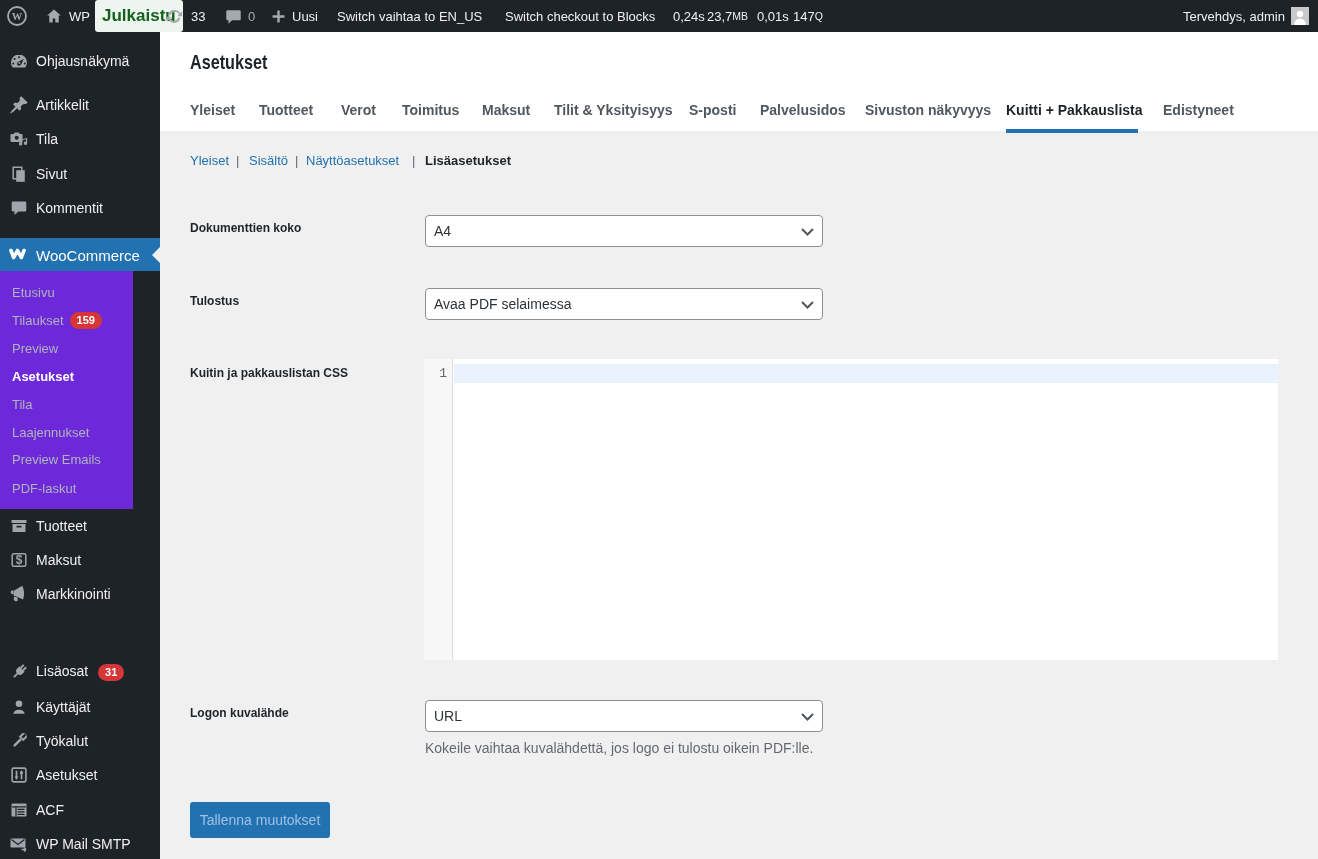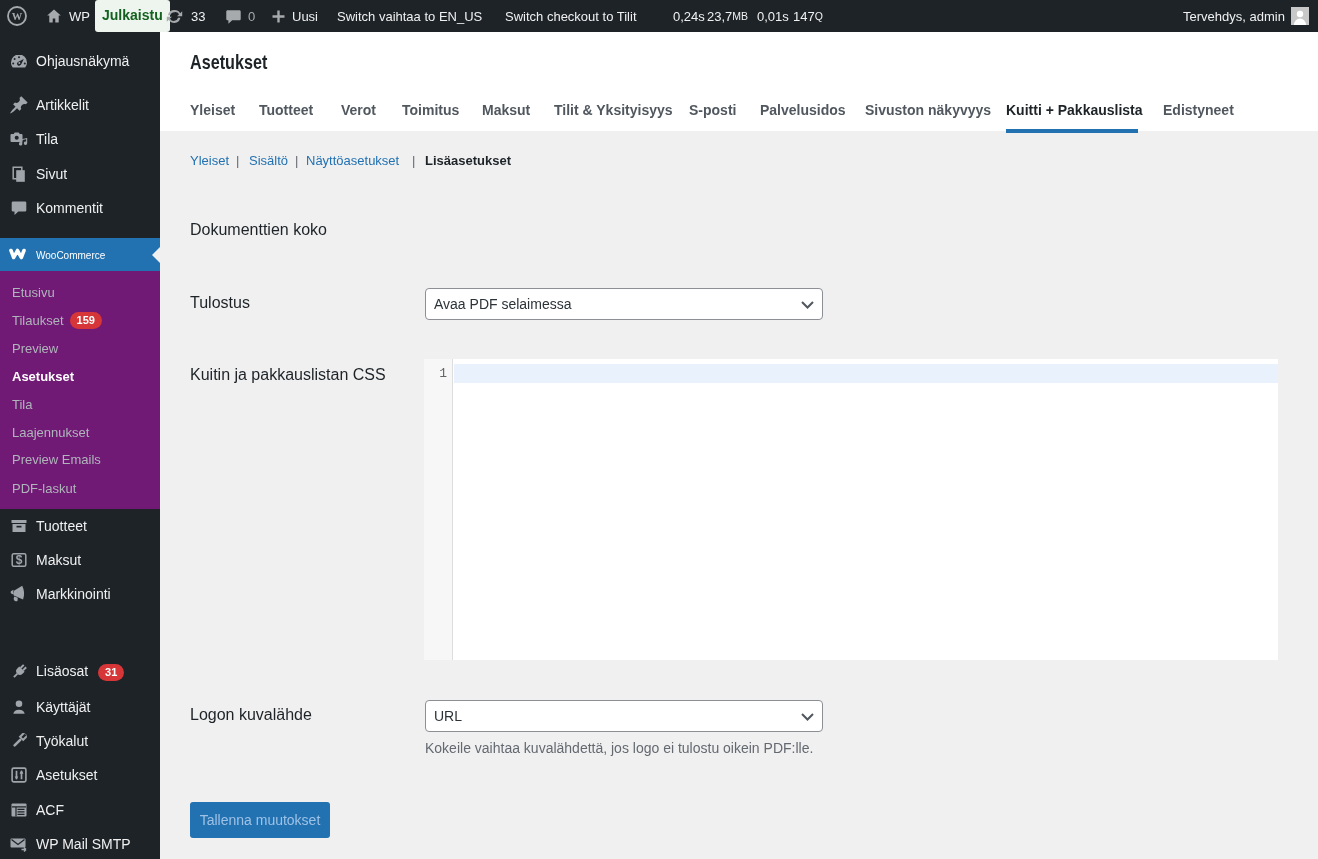--- a/index.html
+++ b/index.html
@@ -1,35 +1,35 @@
 <!DOCTYPE html>
 <html><head><meta charset="utf-8"><style>
 *{box-sizing:border-box;margin:0;padding:0}
 body{width:1318px;height:859px;overflow:hidden;background:#f0f0f1;font-family:"Liberation Sans",sans-serif;position:relative}
 #bar{position:absolute;top:0;left:0;width:1318px;height:32px;background:#1d2327;z-index:5}
 .bi{position:absolute;top:0;height:32px;display:flex;align-items:center;color:#f0f0f1;font-size:13px;white-space:nowrap}
 #menu{position:absolute;top:32px;left:0;width:160px;height:827px;background:#1d2327;z-index:4}
 .mi{position:absolute;left:0;width:160px;height:34px;color:#f0f0f1;font-size:14px}
 .mi svg{position:absolute;left:9px;top:7px;width:20px;height:20px}
 .mi .t{position:absolute;left:36px;top:50%;transform:translateY(-50%)}
-#sub{position:absolute;left:0;top:239px;width:160px;height:238px;background:#701a75}
+#sub{position:absolute;left:0;top:239px;width:133px;height:238px;background:#6d28d9}
 #woorow{position:absolute;left:0;top:206px;width:160px;height:33px;background:#2271b1}
 #woorow:after{content:"";position:absolute;right:0;top:50%;margin-top:-8px;border:8px solid transparent;border-right-color:#f0f0f1}
 .si{position:absolute;left:12px;font-size:13px;color:#b0b5bb;white-space:nowrap;display:flex;align-items:center}
 .cnt{display:inline-block;background:#d63638;color:#fff;border-radius:9px;font-size:11px;font-weight:700;padding:2px 7px 2px;margin-left:6px;line-height:13px}
 #main{position:absolute;left:160px;top:32px;width:1158px;height:827px;background:#f0f0f1}
 #whitehead{position:absolute;left:0;top:0;width:1158px;height:99px;background:#fff}
 h1{position:absolute;left:30px;top:17.5px;font-size:21px;color:#1d2327;font-weight:700;transform:scaleX(.77);transform-origin:0 0}
 .tab{position:absolute;top:70px;font-size:14px;font-weight:700;color:#50575e;white-space:nowrap}
 .tab.on{color:#1d2327}
 #tabline{position:absolute;left:846px;top:97px;width:132px;height:4px;background:#2271b1}
 .snav{position:absolute;top:120.5px;font-size:13px;color:#2271b1;white-space:nowrap}
 .snav.sep{color:#646970}
 .snav.cur{color:#1d2327;font-weight:700}
-.lbl{position:absolute;left:30px;font-size:16px;font-weight:400;color:#1d2327;white-space:nowrap}
+.lbl{position:absolute;left:30px;font-size:12px;font-weight:700;color:#1d2327;white-space:nowrap}
 .sel{position:absolute;left:265px;width:398px;height:32px;background:#fff;border:1px solid #8c8f94;border-radius:4px;font-size:14px;color:#2c3338;line-height:30px;padding-left:8px}
 .sel svg{position:absolute;right:8px;top:12px}
 #editor{position:absolute;left:264px;top:327px;width:854px;height:301px;background:#fff}
 #gutter{position:absolute;left:0;top:0;width:29px;height:301px;background:#f7f7f7;border-right:1px solid #ddd}
 #lnum{position:absolute;right:5px;top:5px;font-family:"Liberation Mono",monospace;font-size:13px;color:#666;line-height:19px}
 #actline{position:absolute;left:30px;top:5px;width:824px;height:19px;background:#e8f1fc}
 .desc{position:absolute;left:265px;top:708px;font-size:14px;color:#646970}
 #savebtn{position:absolute;left:30px;top:770px;width:140px;height:36px;background:#2271b1;border-radius:3px;color:#9ec2e6;font-size:14px;text-align:center;line-height:36px}
 </style></head>
 <body>
@@ -40,42 +40,42 @@
         <text x="10" y="13.6" text-anchor="middle" font-size="10.5" font-weight="bold" fill="#a7aaad" font-family="Liberation Serif">W</text>
       </svg>
     </div>
   <div class="bi" style="left:46px">
       <svg width="16" height="16" viewBox="0 0 20 20">
         <path d="M10 2L1.5 9.5h2.6V18h4.3v-5h3.2v5h4.3V9.5h2.6z" fill="#a7aaad"></path>
       </svg>
     </div>
   <div class="bi" style="left:69px">WP</div>
   <div class="bi" style="left:95px">
-      <span style="background:#edf5ee;color:#14611f;font-weight:700;font-size:14px;border-radius:3px;padding:9px 7px;line-height:13.5px">Julkaistu</span>
+      <span style="background:#edf5ee;color:#14611f;font-weight:700;font-size:17px;border-radius:3px;padding:9px 7px;line-height:13.5px">Julkaistu</span>
     </div>
   <div class="bi" style="left:165px">
       <svg width="19" height="19" viewBox="0 0 20 20">
         <path d="M10 3.1a7 7 0 0 1 6 3.4l2.1-2.1v5.4h-5.4l2.1-2.1A4.7 4.7 0 0 0 10 5.4a4.7 4.7 0 0 0-4.5 3.3H3.1A7 7 0 0 1 10 3.1zm0 13.8a7 7 0 0 1-6-3.4l-2.1 2.1v-5.4h5.4l-2.1 2.1a4.7 4.7 0 0 0 4.8 2.3 4.7 4.7 0 0 0 3.8-3.2h2.4a7 7 0 0 1-6.2 5.5z" fill="#a7aaad"></path>
       </svg>
     </div>
   <div class="bi" style="left:191px">33</div>
   <div class="bi" style="left:225px">
       <svg width="17" height="17" viewBox="0 0 20 20">
         <path d="M3 2.5h14c.8 0 1.5.7 1.5 1.5v9c0 .8-.7 1.5-1.5 1.5H8.5L4 18.5v-4H3c-.8 0-1.5-.7-1.5-1.5V4c0-.8.7-1.5 1.5-1.5z" fill="#a7aaad"></path>
       </svg>
     </div>
   <div class="bi" style="left:248px;color:#a7aaad">0</div>
   <div class="bi" style="left:271px">
       <svg width="15" height="15" viewBox="0 0 20 20">
         <path d="M8.4 2h3.2v6.4H18v3.2h-6.4V18H8.4v-6.4H2V8.4h6.4z" fill="#a7aaad"></path>
       </svg>
     </div>
   <div class="bi" style="left:292px">Uusi</div>
   <div class="bi" style="left:337px">Switch vaihtaa to EN_US</div>
-  <div class="bi" style="left:505px">Switch checkout to Tilit</div>
+  <div class="bi" style="left:505px">Switch checkout to Blocks</div>
   <div class="bi" style="left:673px">0,24s</div>
   <div class="bi" style="left:707px">23,7<span style="font-size:10.5px">MB</span></div>
   <div class="bi" style="left:757px">0,01s</div>
   <div class="bi" style="left:793px">147<span style="font-size:10.5px">Q</span></div>
   <div class="bi" style="left:1183px">Tervehdys, admin</div>
   <div class="bi" style="left:1291px">
       <svg width="18" height="18" viewBox="0 0 18 18">
         <rect width="18" height="18" fill="#c8c8c8"></rect>
         <circle cx="9" cy="7" r="3.2" fill="#fff"></circle>
         <path d="M3 18a6 6.5 0 0 1 12 0z" fill="#fff"></path>
@@ -123,21 +123,21 @@
   <div class="mi" style="top:159px">
       <svg viewBox="0 0 20 20">
         <path d="M4 3.5h12a1.3 1.3 0 0 1 1.3 1.3v7.4a1.3 1.3 0 0 1-1.3 1.3H9.4L5.5 17v-3.5H4a1.3 1.3 0 0 1-1.3-1.3V4.8A1.3 1.3 0 0 1 4 3.5z" fill="#a0a5ab"></path>
       </svg>
       <span class="t">Kommentit</span>
     </div>
   <div id="woorow">
       <svg style="position:absolute;left:8px;top:10px" width="20" height="13" viewBox="0 0 20 13">
         <path d="M3 2.5l2.7 7 3.8-7 3.8 7 2.7-7" fill="none" stroke="#fff" stroke-width="3.6" stroke-linecap="round" stroke-linejoin="round"></path>
       </svg>
-      <span style="position:absolute;left:36px;top:50%;transform:translateY(-50%);font-size:10px;color:#fff">WooCommerce</span>
+      <span style="position:absolute;left:36px;top:50%;transform:translateY(-50%);font-size:15px;color:#fff">WooCommerce</span>
     </div>
   <div id="sub">
     <div class="si" style="top:7px;height:28px">Etusivu</div>
     <div class="si" style="top:35px;height:28px">Tilaukset <span class="cnt">159</span></div>
     <div class="si" style="top:63px;height:28px">Preview</div>
     <div class="si" style="top:91px;height:28px;color:#fff;font-weight:700">Asetukset</div>
     <div class="si" style="top:119px;height:28px">Tila</div>
     <div class="si" style="top:147px;height:28px">Laajennukset</div>
     <div class="si" style="top:174px;height:28px">Preview Emails</div>
     <div class="si" style="top:203px;height:28px">PDF-laskut</div>
@@ -246,20 +246,23 @@
   </div>
   <div class="snav" style="left:30px">Yleiset</div>
   <div class="snav sep" style="left:76px">|</div>
   <div class="snav" style="left:89px">Sisältö</div>
   <div class="snav sep" style="left:135px">|</div>
   <div class="snav" style="left:146px">Näyttöasetukset</div>
   <div class="snav sep" style="left:252px">|</div>
   <div class="snav cur" style="left:265px">Lisäasetukset</div>
 
   <div class="lbl" style="top:189px">Dokumenttien koko</div>
+  <div class="sel" style="top:183px">A4<svg width="13" height="8" viewBox="0 0 13 8">
+        <path d="M1 1l5.5 5.5L12 1" stroke="#50575e" stroke-width="2" fill="none"></path>
+      </svg></div>
 
   <div class="lbl" style="top:262px">Tulostus</div>
   <div class="sel" style="top:256px">Avaa PDF selaimessa<svg width="13" height="8" viewBox="0 0 13 8">
         <path d="M1 1l5.5 5.5L12 1" stroke="#50575e" stroke-width="2" fill="none"></path>
       </svg></div>
 
   <div class="lbl" style="top:334px">Kuitin ja pakkauslistan CSS</div>
   <div id="editor">
     <div id="actline"></div>
     <div id="gutter">

